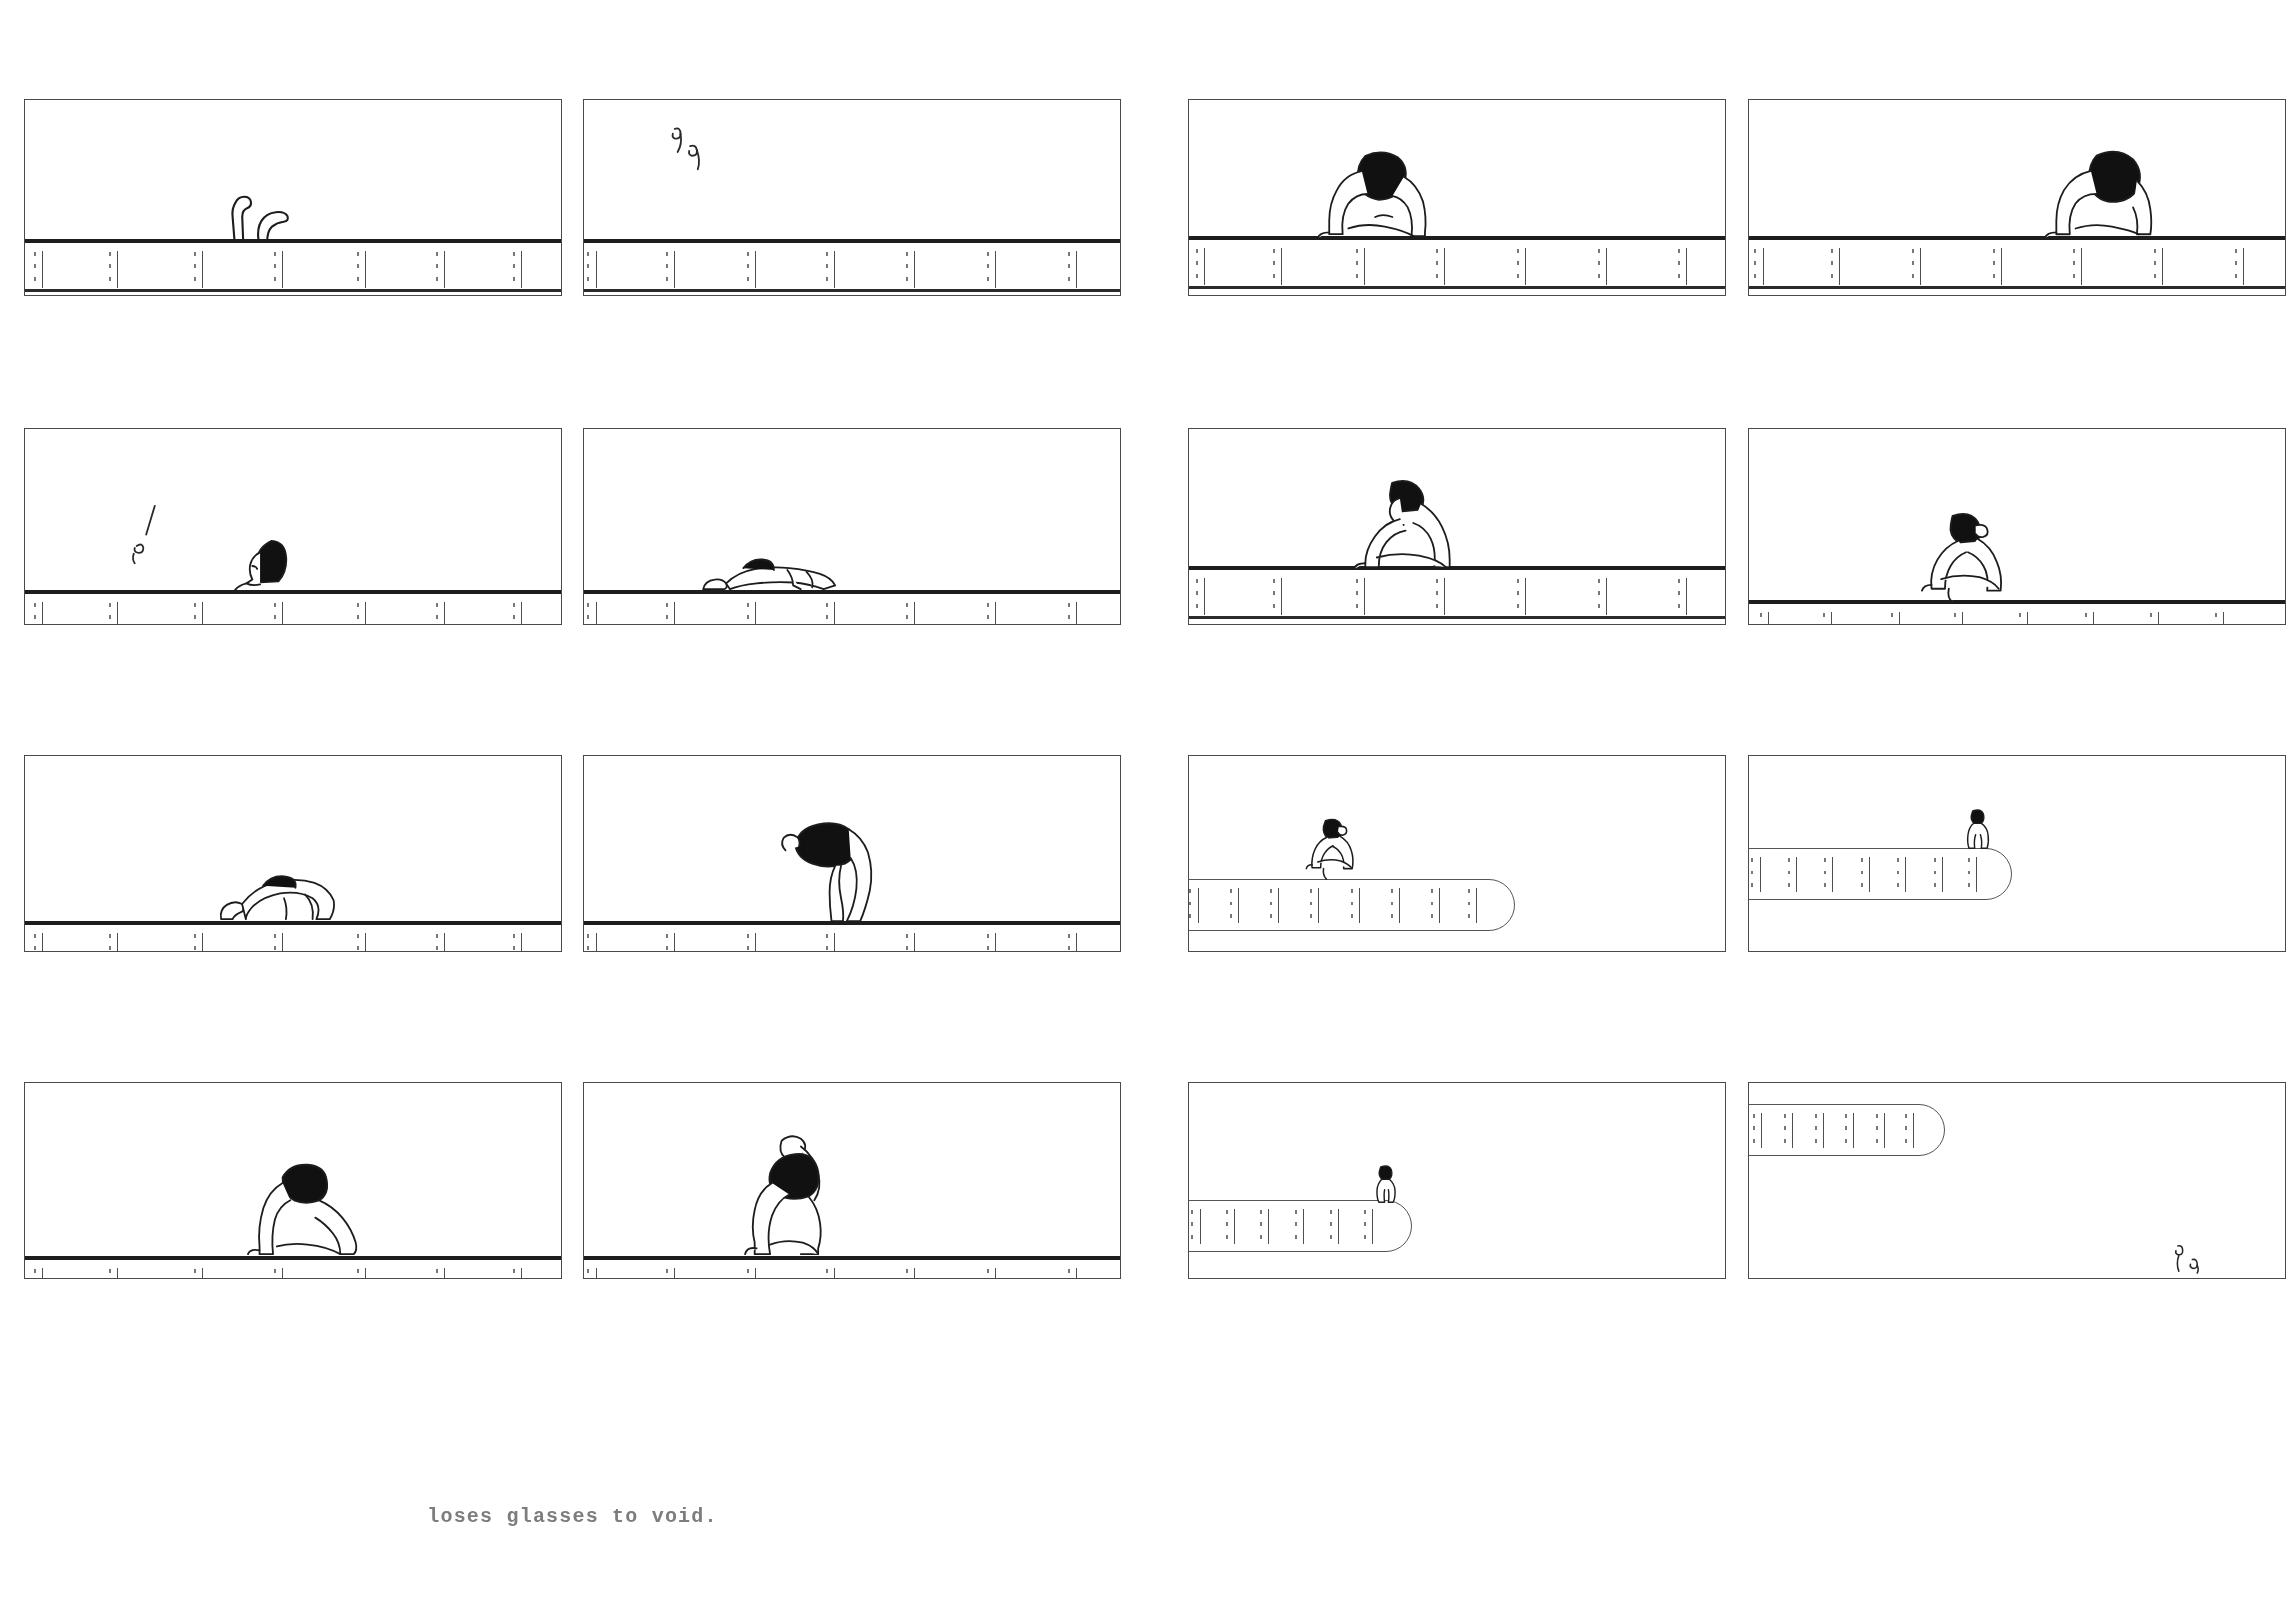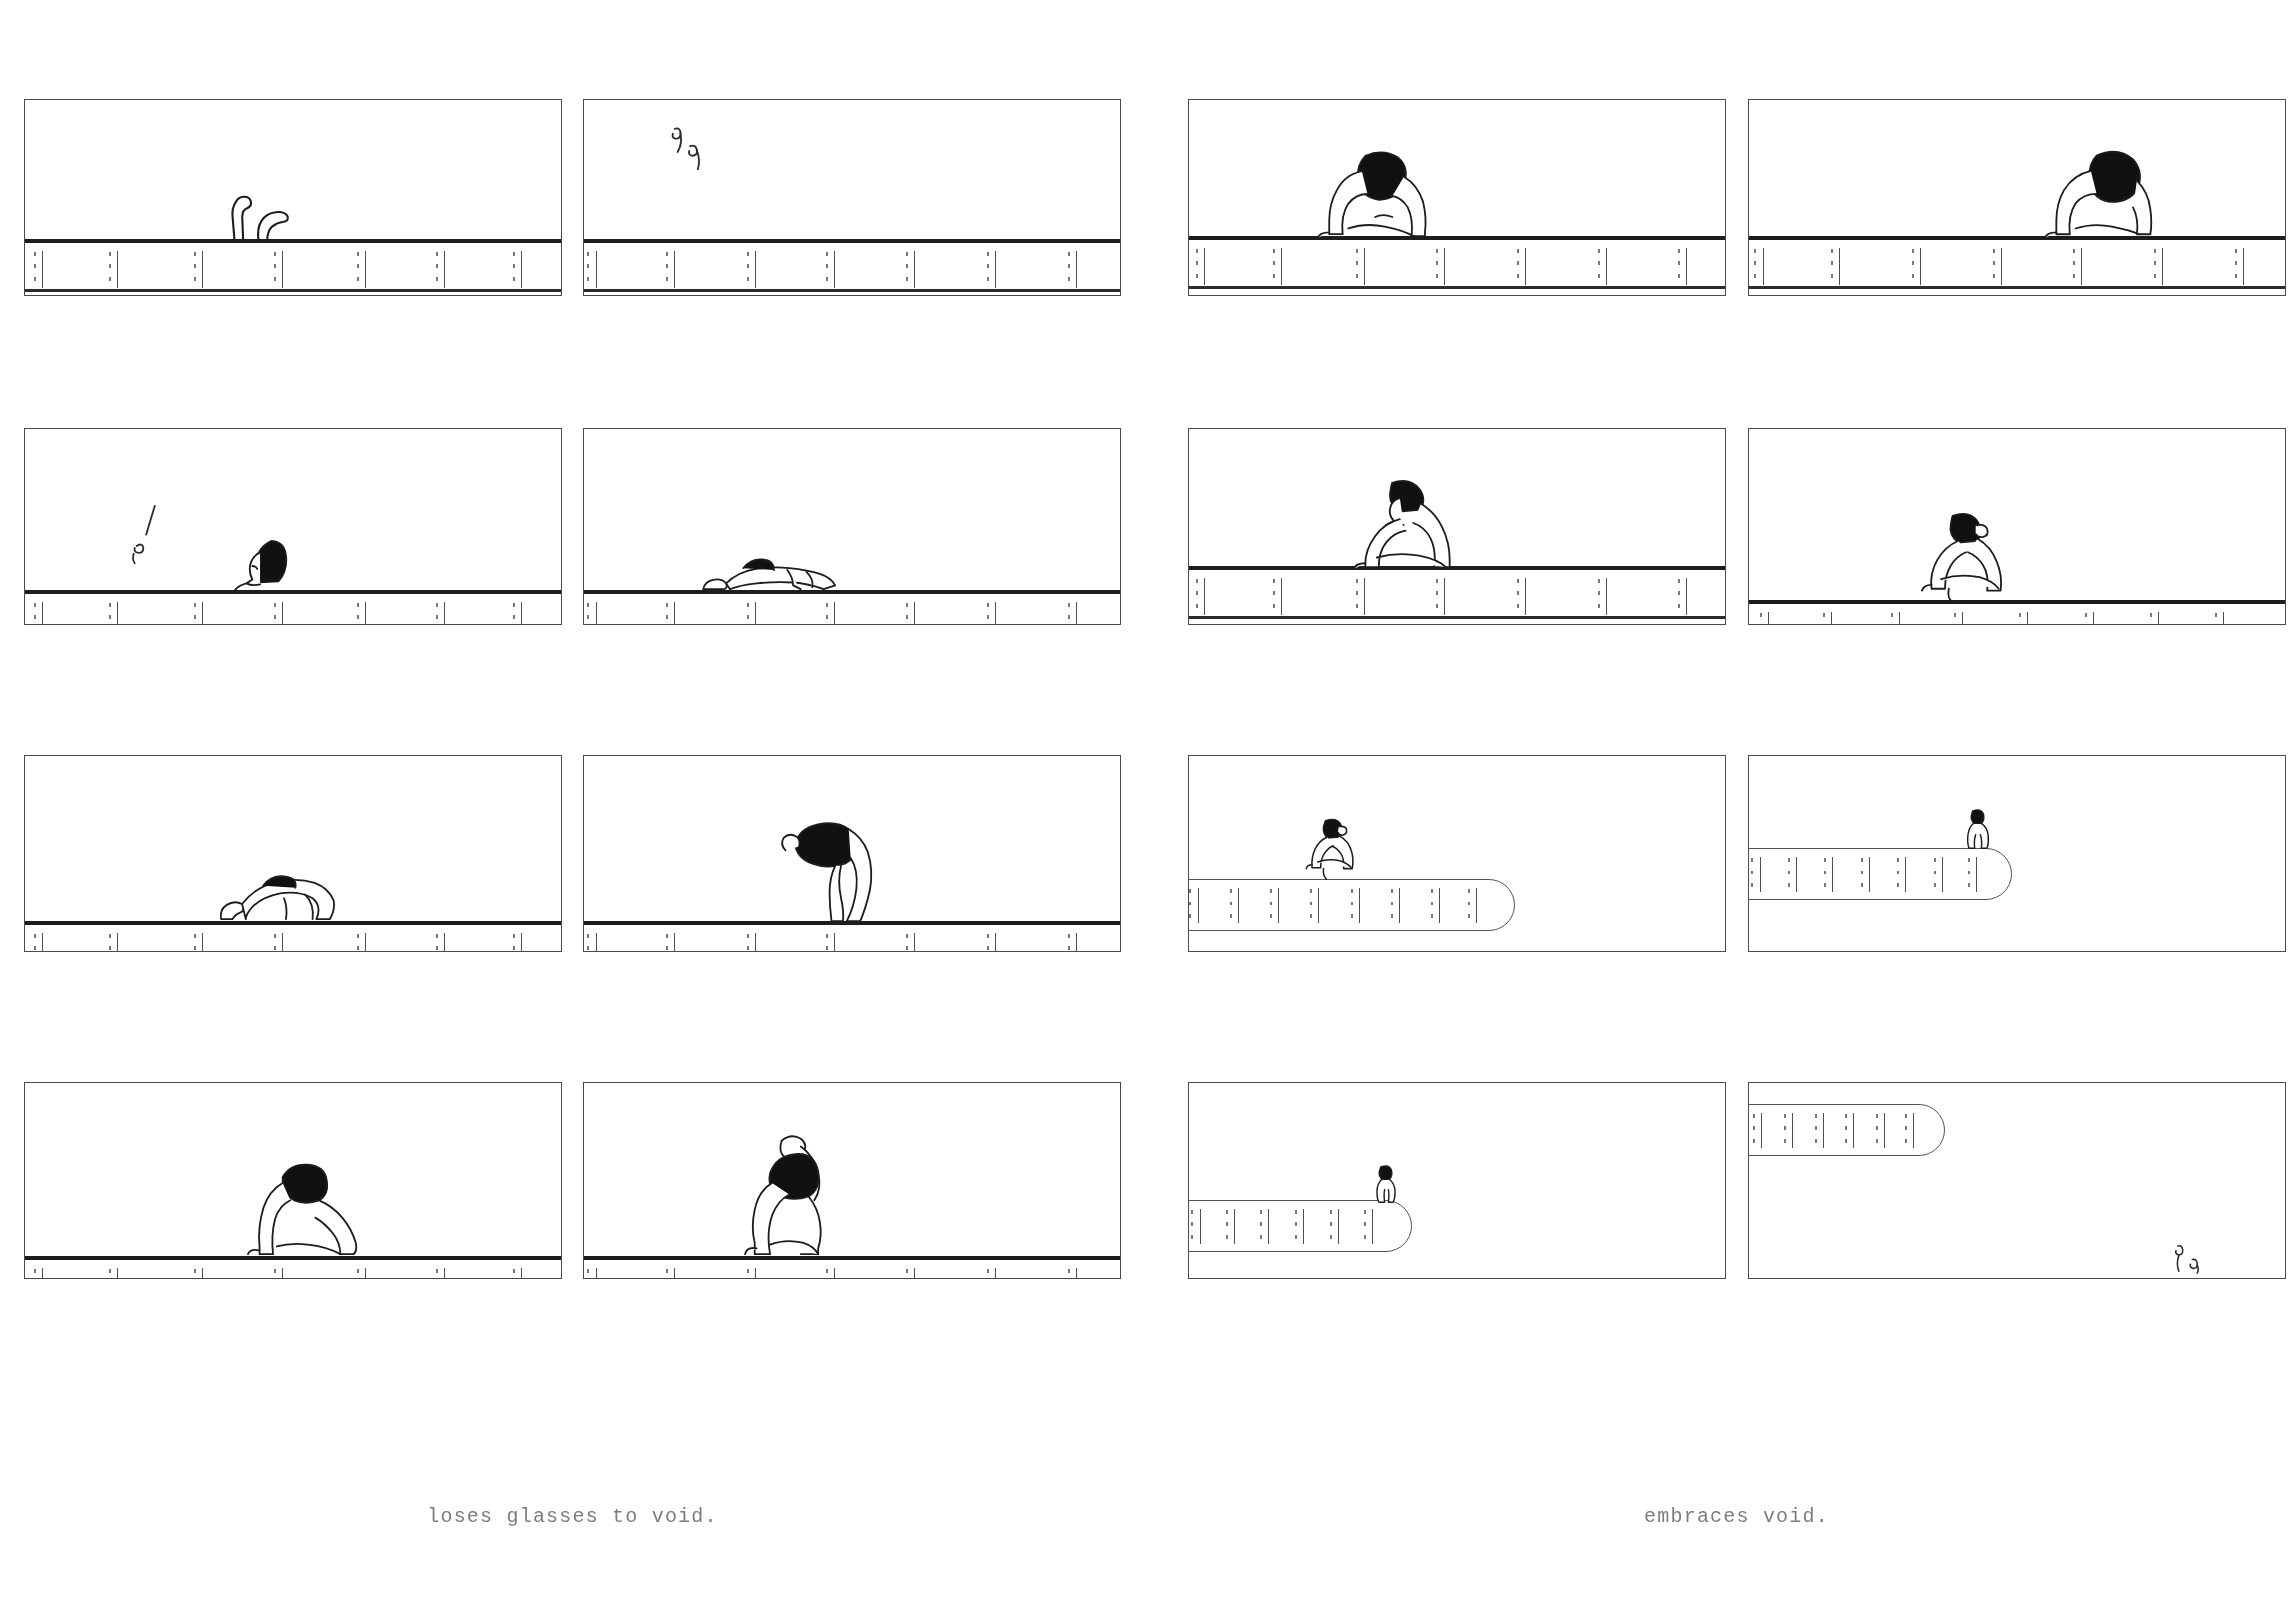--- a/index.html
+++ b/index.html
@@ -11,20 +11,21 @@
     width: 2289px;
     height: 1620px;
     position: relative;
     font-family: "Liberation Mono", "DejaVu Sans Mono", monospace;
     overflow: hidden;
   }
 
   .page {
     position: absolute;
     inset: 0;
+    font-weight: bold;
   }
 
   
   .panel {
     position: absolute;
     border: 1.9px solid #4a4a4a;
     background: #ffffff;
     overflow: hidden;
     box-sizing: border-box;
   }
@@ -545,18 +546,17 @@
             <path d="M6 2 Q11 1 11 7 Q11 12 6 11 Q3 10 4 7"></path>
             <path d="M7 12 Q4 20 7 28"></path>
             <path d="M21 16 Q26 15 26 21 Q26 26 21 25 Q18 24 19 21"></path>
             <path d="M26 22 Q28 26 26 30"></path>
           </g>
         </svg>
       </div>
     </div>
 
     <div class="caption" style="left:1188px; top:1444px; width:1097px;">
-      <div>embraces void.</div>
     </div>
   </div>
 
 </div>
 
 
 </body></html>

